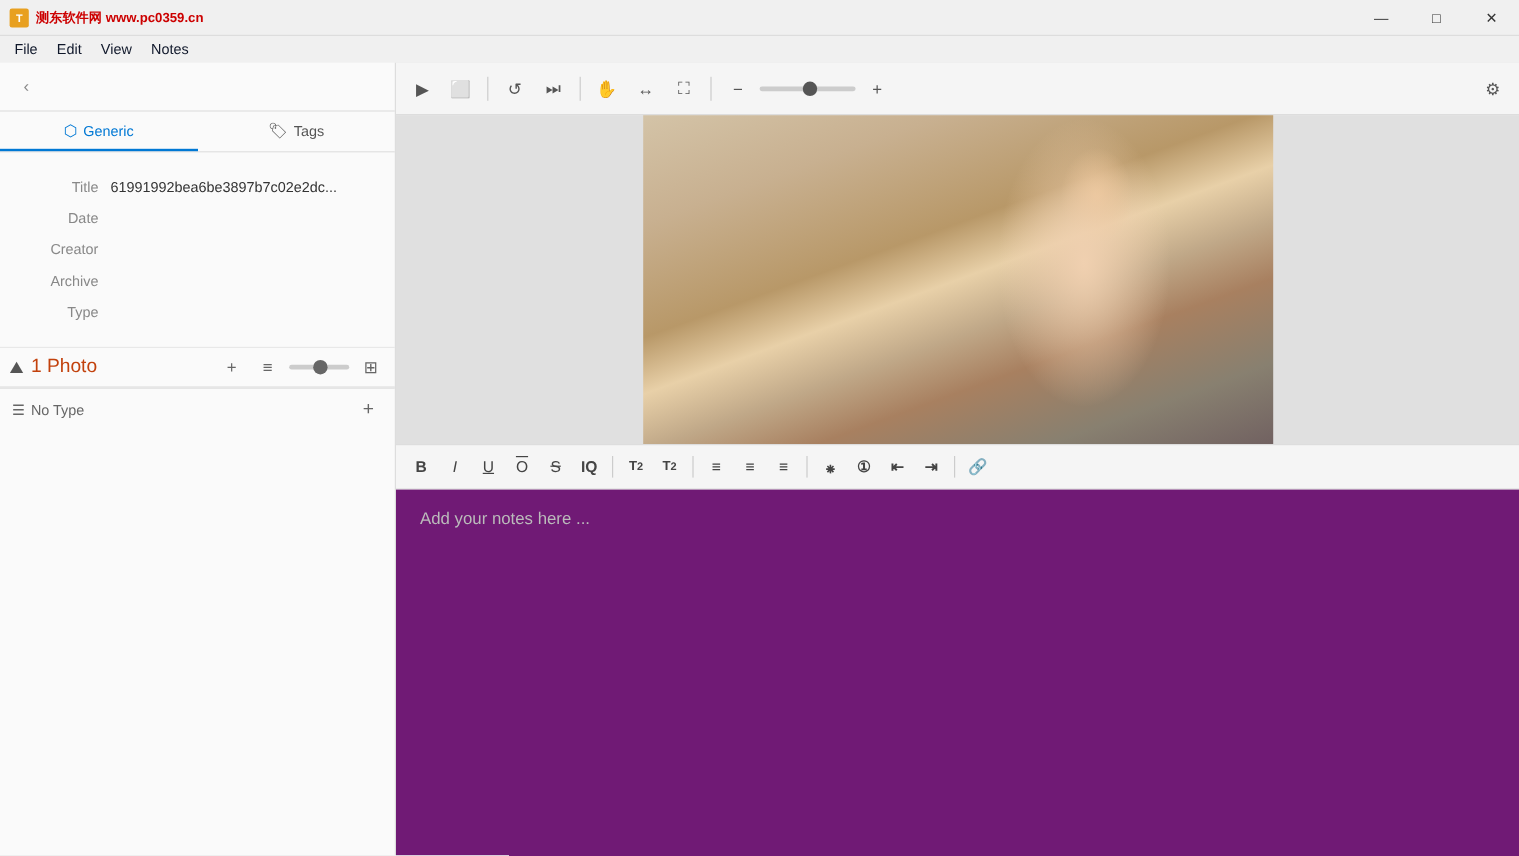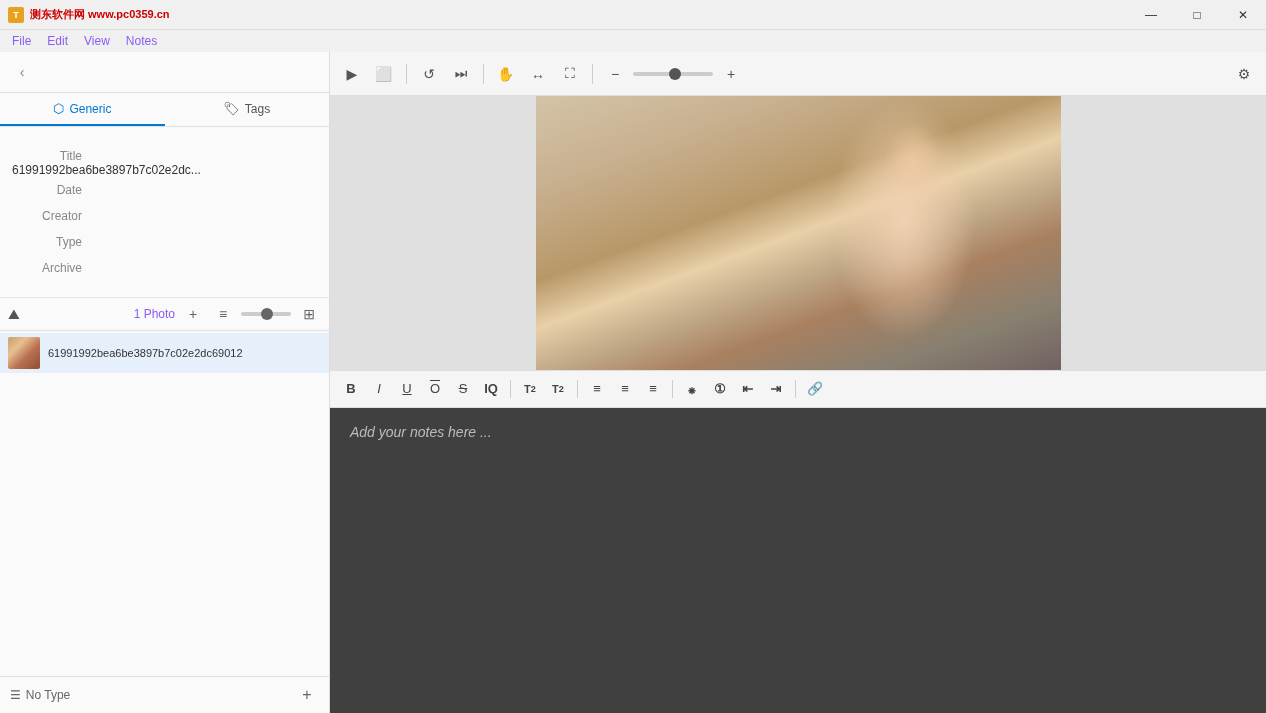--- a/index.html
+++ b/index.html
@@ -24,21 +24,21 @@
 
     
     .menubar {
       height: 22px;
       background: #f0f0f0;
       display: flex;
       align-items: center;
       padding: 0 4px;
       flex-shrink: 0;
     }
-    .menu-item { padding: 2px 8px; cursor: pointer; font-size: 12px; color: #8b5cf6; }
+    .menu-item { padding: 2px 8px; cursor: pointer; font-size: 12px; color: #0f172a; }
 
     
     .main-layout {
       display: flex;
       flex: 1;
       overflow: hidden;
     }
 
     
     .sidebar {
@@ -101,21 +101,20 @@
       display: flex;
       align-items: center;
       justify-content: space-between;
     }
     .metadata-fields { margin-top: 12px; }
     .meta-row {
       display: flex;
       align-items: flex-start;
       margin-bottom: 6px;
       min-height: 20px;
-      flex-direction: column;
     }
     .meta-label {
       width: 80px;
       text-align: right;
       color: #888;
       font-size: 12px;
       padding-right: 10px;
       flex-shrink: 0;
     }
     .meta-value {
@@ -130,21 +129,21 @@
     
     .photo-list-header {
       display: flex;
       align-items: center;
       padding: 4px 8px;
       border-bottom: 1px solid #e0e0e0;
       border-top: 1px solid #e8e8e8;
       gap: 6px;
     }
     .photo-count-icon { font-size: 14px; color: #555; }
-    .photo-count-label { font-size: 12px; color: #8b5cf6; flex: 1; text-align: right; }
+    .photo-count-label { font-size: 16px; color: #c2410c; flex: 1; }
     .photo-toolbar-btn { width: 24px; height: 24px; display: flex; align-items: center; justify-content: center; cursor: pointer; color: #666; font-size: 14px; }
     .slider-container { display: flex; align-items: center; }
     .mini-slider { width: 50px; height: 4px; background: #ccc; border-radius: 2px; position: relative; cursor: pointer; }
     .mini-slider-thumb { width: 12px; height: 12px; background: #666; border-radius: 50%; position: absolute; top: -4px; left: 40%; }
 
     .photo-list {
       flex: 1;
       overflow-y: auto;
       padding: 2px 0;
     }
@@ -275,23 +274,22 @@
     .editor-separator { width: 1px; height: 18px; background: #ccc; margin: 0 4px; }
     .editor-btn-italic { font-style: italic; font-weight: normal; }
     .editor-btn-under { text-decoration: underline; font-weight: normal; }
     .editor-btn-over { text-decoration: overline; font-weight: normal; }
     .editor-btn-strike { text-decoration: line-through; font-weight: normal; }
 
     
     .notes-editor {
       flex: 1;
       padding: 16px 20px;
-      background: #404040;
+      background: #701a75;
       overflow-y: auto;
-      font-style: italic;
     }
     .notes-placeholder {
       color: #bbb;
       font-size: 14px;
     }
   </style>
 </head>
 <body>
 
 <div class="titlebar">
@@ -342,51 +340,43 @@
         </div>
         <div class="meta-row">
           <span class="meta-label">Date</span>
           <span class="meta-value"></span>
         </div>
         <div class="meta-row">
           <span class="meta-label">Creator</span>
           <span class="meta-value"></span>
         </div>
         <div class="meta-row">
+          <span class="meta-label">Archive</span>
+          <span class="meta-value"></span>
+        </div>
+        <div class="meta-row">
           <span class="meta-label">Type</span>
-          <span class="meta-value"></span>
-        </div>
-        <div class="meta-row">
-          <span class="meta-label">Archive</span>
           <span class="meta-value"></span>
         </div>
       </div>
     </div>
 
     <div class="photo-list-header">
       <span class="photo-count-icon">⛰</span>
       <span class="photo-count-label">1 Photo</span>
       <div class="photo-toolbar-btn">+</div>
       <div class="photo-toolbar-btn">≡</div>
       <div class="slider-container">
         <div class="mini-slider">
           <div class="mini-slider-thumb"></div>
         </div>
       </div>
       <div class="photo-toolbar-btn">⊞</div>
     </div>
 
-    <div class="photo-list">
-      <div class="photo-item">
-        <div class="photo-thumb">
-          <div class="photo-thumb-img"></div>
-        </div>
-        <span class="photo-name">61991992bea6be3897b7c02e2dc69012</span>
-      </div>
-    </div>
 
     <div class="notes-section">
       <div class="notes-label">
         <span>☰</span>
         <span>No Type</span>
       </div>
       <div class="notes-add-btn">+</div>
     </div>
   </div>
 

